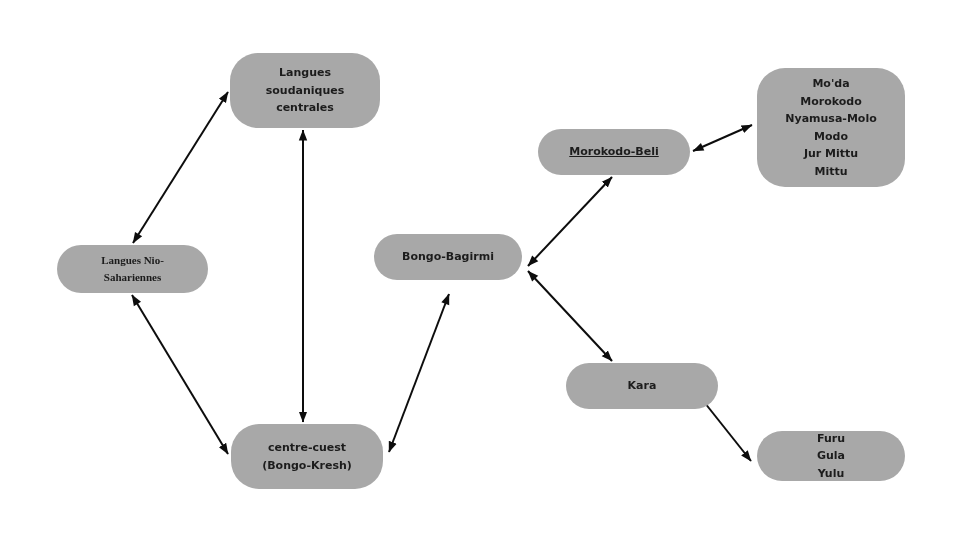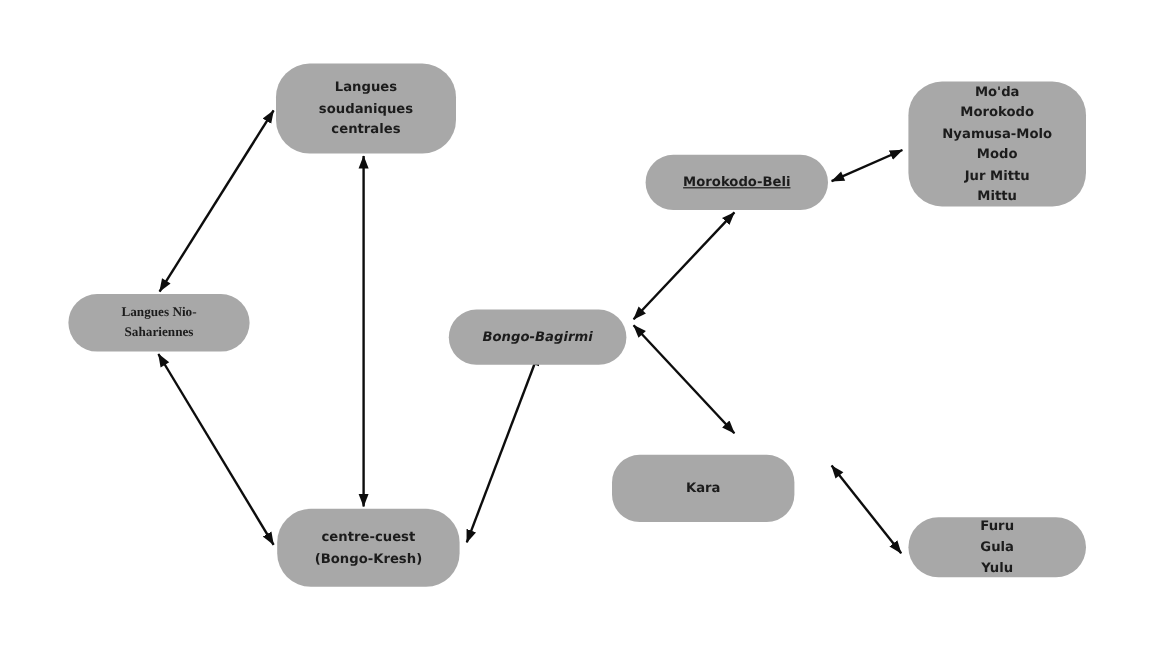--- a/index.html
+++ b/index.html
@@ -79,35 +79,35 @@
         <div class="line">centrales</div>
       </div>
       <div class="node" style="left: 57px; top: 245px; width: 151px; height: 48px; border-radius: 24px; font-family: Liberation Serif, serif;">
         <div class="line">Langues Nio-</div>
         <div class="line">Sahariennes</div>
       </div>
       <div class="node" style="left: 231px; top: 424px; width: 152px; height: 65px; border-radius: 28px;">
         <div class="line">centre-cuest</div>
         <div class="line">(Bongo-Kresh)</div>
       </div>
-      <div class="node" style="left: 374px; top: 258px; width: 148px; height: 46px; border-radius: 23px; font-style: italic;">
+      <div class="node" style="left: 374px; top: 234px; width: 148px; height: 46px; border-radius: 23px;">
         <div class="line">Bongo-Bagirmi</div>
       </div>
       <div class="node" style="left: 538px; top: 129px; width: 152px; height: 46px; border-radius: 23px; text-decoration: underline;">
         <div class="line">Morokodo-Beli</div>
       </div>
-      <div class="node" style="left: 757px; top: 68px; width: 148px; height: 104px; border-radius: 28px; text-align: center;">
+      <div class="node" style="left: 757px; top: 68px; width: 148px; height: 119px; border-radius: 28px; text-align: center;">
         <div class="line">Mo'da</div>
         <div class="line">Morokodo</div>
         <div class="line">Nyamusa-Molo</div>
         <div class="line">Modo</div>
         <div class="line">Jur Mittu</div>
         <div class="line">Mittu</div>
       </div>
-      <div class="node" style="left: 510px; top: 363px; width: 152px; height: 56px; border-radius: 23px; margin-top: 16px;">
+      <div class="node" style="left: 566px; top: 363px; width: 152px; height: 46px; border-radius: 23px;">
         <div class="line">Kara</div>
       </div>
       <div class="node" style="left: 757px; top: 431px; width: 148px; height: 50px; border-radius: 28px;">
         <div class="line">Furu</div>
         <div class="line">Gula</div>
         <div class="line">Yulu</div>
       </div>
     </div>
 </div>
 

